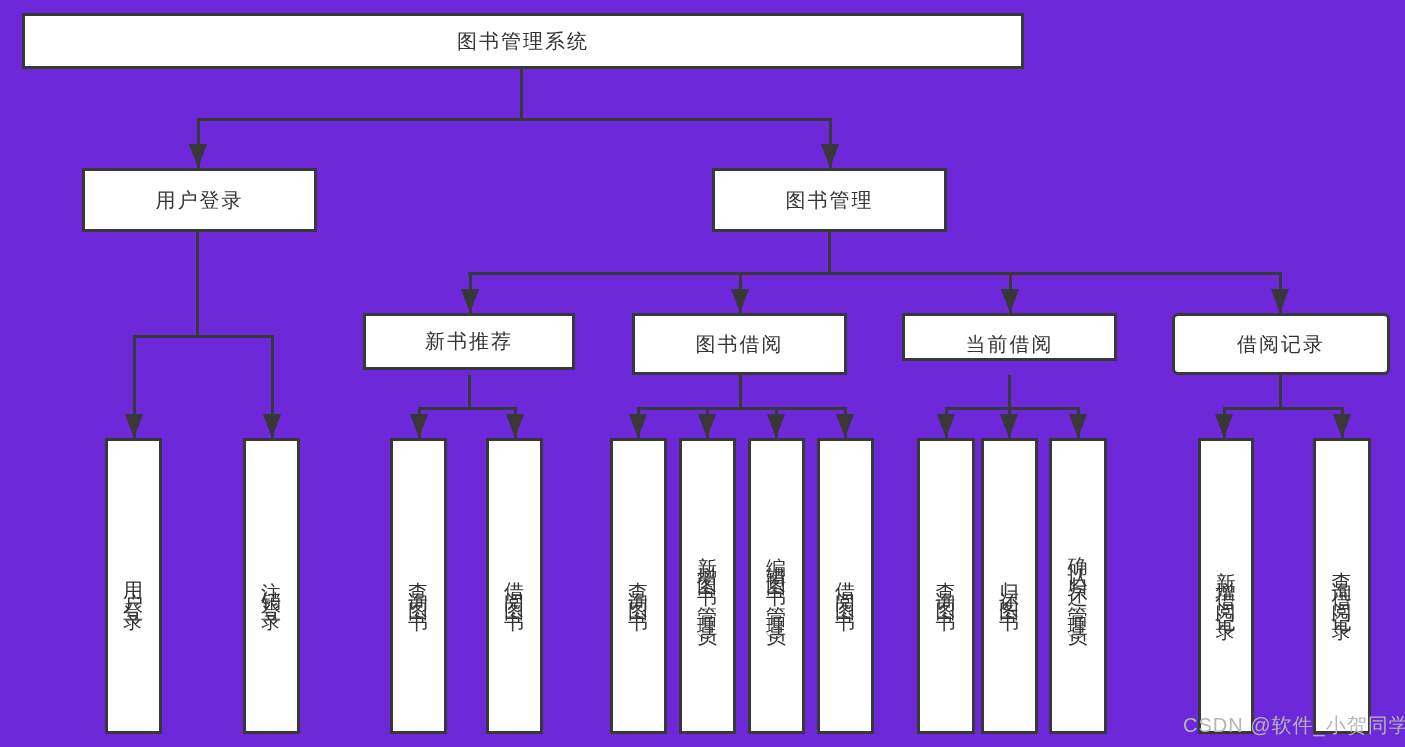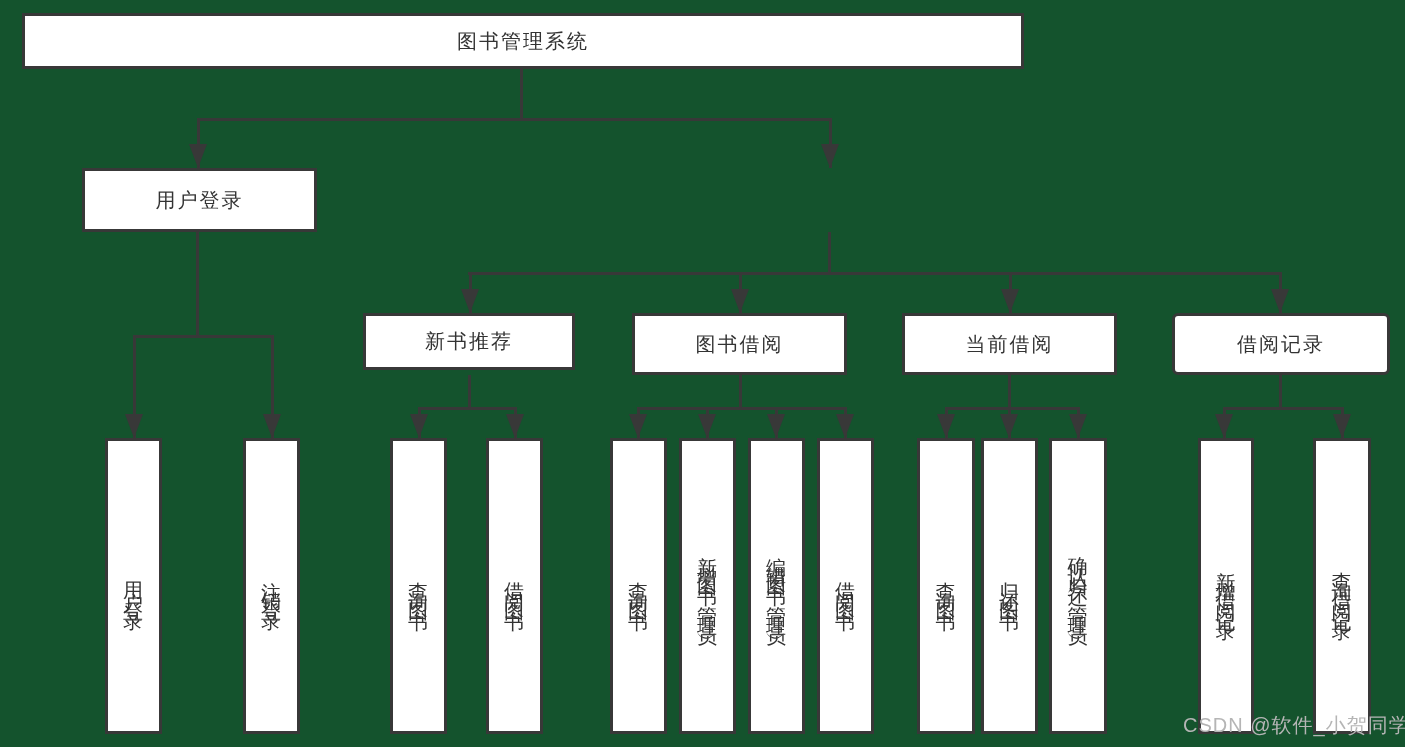--- a/index.html
+++ b/index.html
@@ -1,20 +1,20 @@
 <!DOCTYPE html>
 <html><head>
 <meta charset="utf-8">
 <style>
   html, body { margin: 0; padding: 0; background: #ffffff; }
   #canvas {
     position: relative;
     width: 1405px;
     height: 747px;
-    background: #14532d;
+    background: #6d28d9;
     font-family: "Liberation Sans", sans-serif;
     overflow: hidden;
   }
   .node {
     position: absolute;
     box-sizing: border-box;
     border: 3px solid #383838;
     background: #ffffff;
     display: flex;
     align-items: center;
@@ -64,40 +64,43 @@
   </div>
 
   <div class="vline" style="left:520px; top:69px; height:49px;"></div>
   <div class="hline" style="left:197px; top:118px; width:635px;"></div>
   <div class="arrow-down" style="left:197px; top:121px; height:47px;"></div>
   <div class="arrow-down" style="left:829px; top:121px; height:47px;"></div>
 
   <div class="node" style="left:82px; top:168px; width:235px; height:64px;">
     <span class="hlabel">用户登录</span>
   </div>
+  <div class="node" style="left:712px; top:168px; width:235px; height:64px;">
+    <span class="hlabel">图书管理</span>
+  </div>
 
   <div class="vline" style="left:196px; top:232px; height:106px;"></div>
   <div class="hline" style="left:133px; top:335px; width:141px;"></div>
   <div class="arrow-down" style="left:133px; top:338px; height:100px;"></div>
   <div class="arrow-down" style="left:271px; top:338px; height:100px;"></div>
 
   <div class="vline" style="left:828px; top:232px; height:43px;"></div>
   <div class="hline" style="left:468px; top:272px; width:814px;"></div>
   <div class="arrow-down" style="left:469px; top:275px; height:38px;"></div>
   <div class="arrow-down" style="left:739px; top:275px; height:38px;"></div>
   <div class="arrow-down" style="left:1009px; top:275px; height:38px;"></div>
   <div class="arrow-down" style="left:1279px; top:275px; height:38px;"></div>
 
   <div class="node" style="left:363px; top:313px; width:212px; height:57px;">
     <span class="hlabel">新书推荐</span>
   </div>
   <div class="node" style="left:632px; top:313px; width:215px; height:62px;">
     <span class="hlabel">图书借阅</span>
   </div>
-  <div class="node" style="left:902px; top:313px; width:215px; height:62px;">
+  <div class="node" style="left:902px; top:313px; width:215px; height:48px;align-items:flex-end;">
     <span class="hlabel">当前借阅</span>
   </div>
   <div class="node" style="left:1172px; top:313px; width:218px; height:62px;border-radius:6px;">
     <span class="hlabel">借阅记录</span>
   </div>
 
   <div class="vline" style="left:468px; top:375px; height:35px;"></div>
   <div class="hline" style="left:418px; top:407px; width:99px;"></div>
   <div class="arrow-down" style="left:418px; top:410px; height:28px;"></div>
   <div class="arrow-down" style="left:514px; top:410px; height:28px;"></div>

